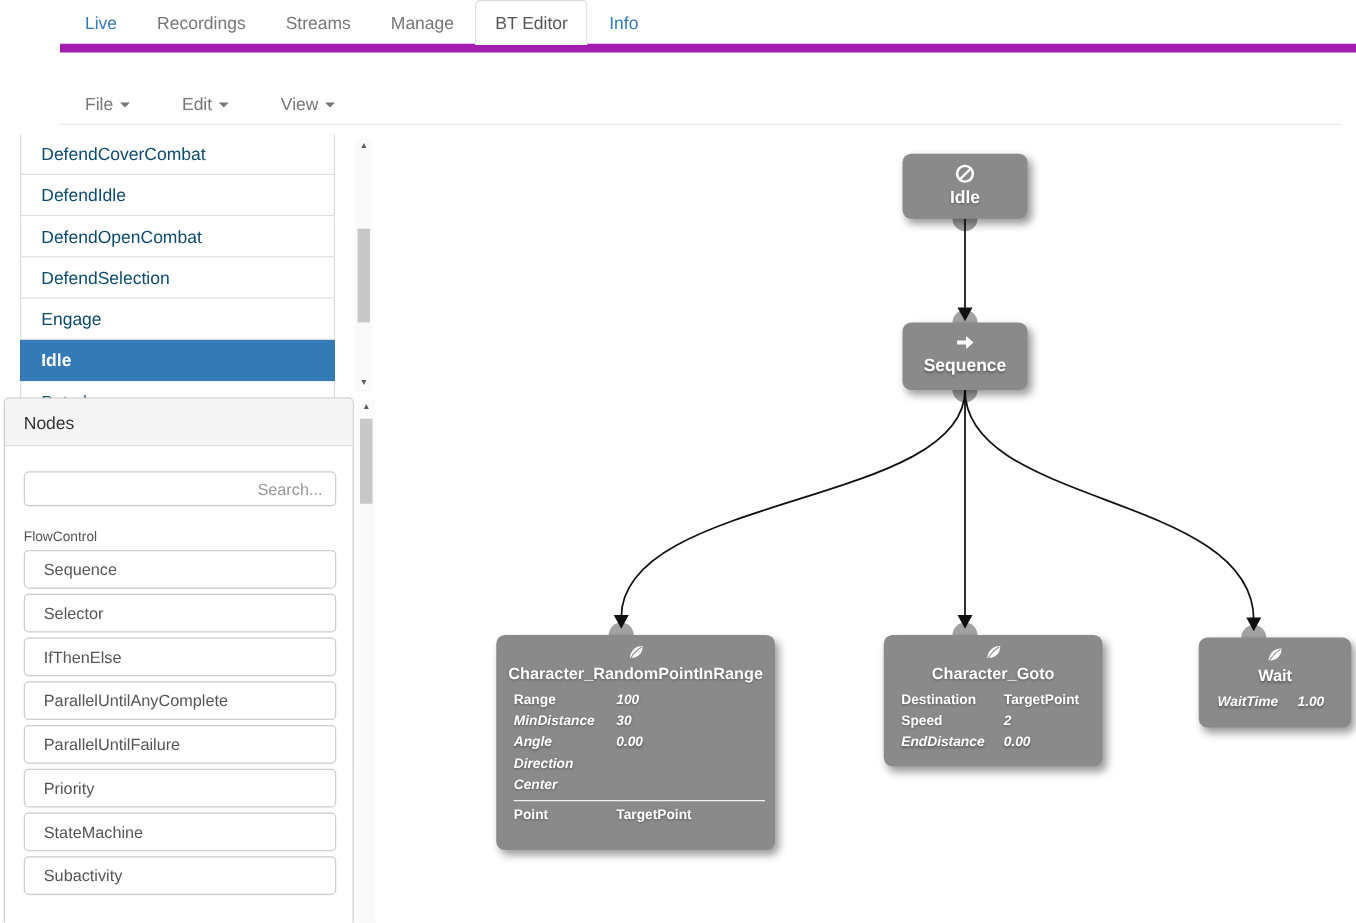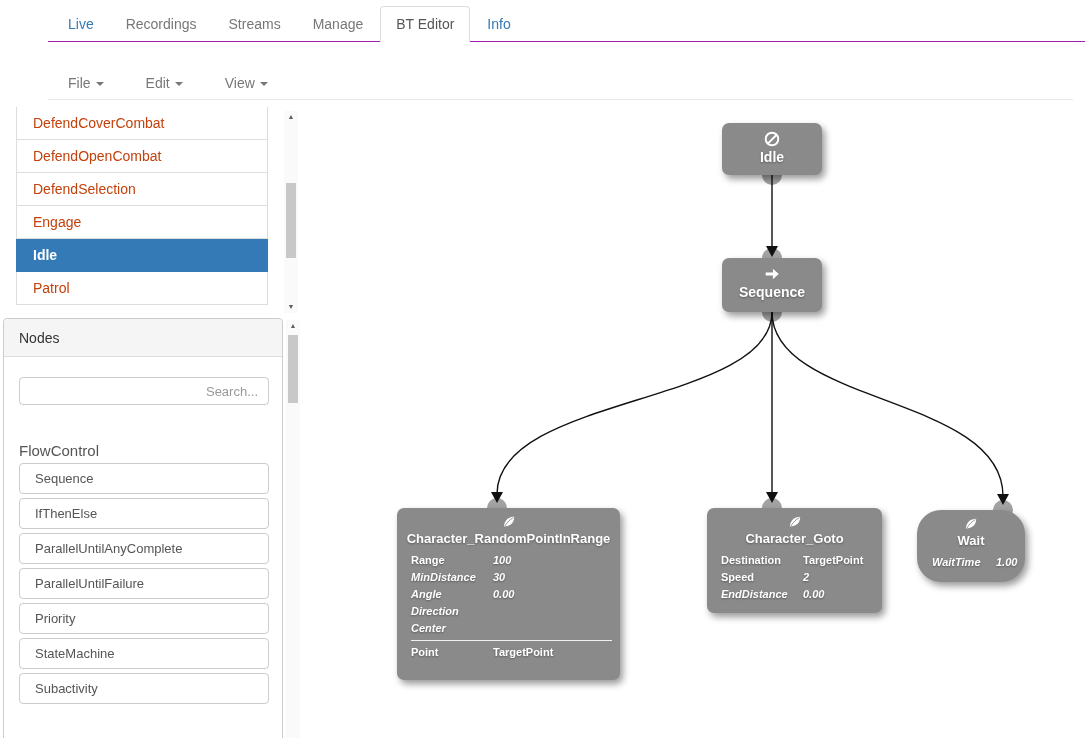--- a/index.html
+++ b/index.html
@@ -2,57 +2,57 @@
 <html><head>
 <meta charset="utf-8">
 <style>
   * { margin:0; padding:0; box-sizing:border-box; }
   html,body { width:1085px; height:738px; background:#fff; overflow:hidden;
               font-family:"Liberation Sans", sans-serif; }
   body { position:relative; }
 
   
   .tabbar { position:absolute; left:48px; top:8px; right:0; height:34px;
-            display:flex; align-items:flex-end; border-bottom:1px solid #a21caf; padding-left:5px;text-align:right; }
+            display:flex; align-items:flex-end; border-bottom:7px solid #a21caf; padding-left:5px;text-align:right; }
   .tab { font-size:14px; padding:9px 15px; margin-right:2px; cursor:pointer; white-space:nowrap; }
   .tab.link   { color:#337ab7; }
   .tab.muted  { color:#777; }
   .tab.active { color:#555; background:#fff; border:1px solid #ddd; border-bottom-color:#fff;
                 border-radius:4px 4px 0 0; margin-bottom:-1px; }
 
   
   .menubar { position:absolute; left:48px; top:66px; right:12px; height:34px;
              display:flex; align-items:center; border-bottom:1px solid #e7e7e7; padding-left:5px; }
   .menu-item { color:#777; font-size:14px; padding:8px 15px; margin-right:12px; cursor:pointer; }
   .caret { display:inline-block; margin-left:5px; vertical-align:middle;
            border-top:4px solid #777; border-left:4px solid transparent; border-right:4px solid transparent; }
 
   
   .blist { position:absolute; left:16px; top:107px; width:252px; }
   .brow { height:33px; line-height:32px; border:1px solid #ddd; border-top:none;
-          padding-left:16px; font-size:14px; color:#c2410c; background:#fff; cursor:pointer;
+          padding-left:16px; font-size:14px; color:#0c4a6e; background:#fff; cursor:pointer;
           overflow:hidden; white-space:nowrap; }
   .brow.selected { background:#337ab7; border-color:#337ab7; color:#fff; font-weight:bold; }
 
   .vscroll { position:absolute; background:#fafafa; width:14px; }
   .vscroll .arr { position:absolute; left:0; width:100%; height:12px; text-align:center;
                   font-size:7px; color:#606060; line-height:12px; cursor:pointer; }
   .vscroll .arr.down { bottom:0; }
   .vscroll .thumb { position:absolute; left:2px; width:10px; background:#c8c8c8; cursor:grab; }
 
   
   .npanel { position:absolute; left:3px; top:318px; width:280px; height:427px;
             background:#fff; border:1px solid #ccc; border-radius:4px; z-index:5; }
   .npanel-header { height:38px; line-height:38px; background:#f5f5f5; border-bottom:1px solid #ddd;
                    border-radius:4px 4px 0 0; padding-left:15px; font-size:14px; color:#333; }
   .npanel-body { padding:20px 13px 0 15px; }
   .nsearch { width:100%; height:28px; border:1px solid #ccc; border-radius:4px;
              padding:0 10px; font-size:13px; color:#555; font-family:"Liberation Sans", sans-serif; outline:none;text-align:right; }
   .nsearch::placeholder { color:#999; }
-  .flow-heading { margin-top:37px; font-size:15px; color:#555; }
+  .flow-heading { margin-top:19px; font-size:11px; color:#555; }
   .flow-item { margin-top:4px; height:31px; line-height:29px; border:1px solid #ccc; border-radius:4px;
                padding-left:15px; font-size:13px; color:#555; background:#fff; cursor:grab;
                overflow:hidden; white-space:nowrap; }
   .flow-item:first-of-type { margin-top:10px; }
 
   
   .graph { position:absolute; left:300px; top:107px; width:785px; height:631px; }
   .edges { position:absolute; left:0; top:0; }
   .bt-node { position:absolute; background:#8a8a8a; border-radius:7px;
              box-shadow:3px 4px 7px rgba(0,0,0,.4); color:#fff;
@@ -79,39 +79,41 @@
 </div>
 
 <div class="menubar">
   <div class="menu-item"><span>File</span><span class="caret"></span></div>
   <div class="menu-item"><span>Edit</span><span class="caret"></span></div>
   <div class="menu-item"><span>View</span><span class="caret"></span></div>
 </div>
 
 <div class="blist">
   <div class="brow">DefendCoverCombat</div>
+  <div class="brow">DefendIdle</div>
   <div class="brow">DefendOpenCombat</div>
   <div class="brow">DefendSelection</div>
   <div class="brow">Engage</div>
   <div class="brow selected">Idle</div>
   <div class="brow">Patrol</div>
 </div>
 
 <div class="vscroll" style="left:284px; top:111px; height:202px;">
   <div class="arr up">▲</div>
   <div class="thumb" style="top:72px; height:75px;"></div>
   <div class="arr down">▼</div>
 </div>
 
 <div class="npanel">
   <div class="npanel-header">Nodes</div>
   <div class="npanel-body">
     <input class="nsearch" type="text" placeholder="Search..." style="">
     <div class="flow-heading">FlowControl</div>
     <div class="flow-item">Sequence</div>
+    <div class="flow-item">Selector</div>
     <div class="flow-item">IfThenElse</div>
     <div class="flow-item">ParallelUntilAnyComplete</div>
     <div class="flow-item">ParallelUntilFailure</div>
     <div class="flow-item">Priority</div>
     <div class="flow-item">StateMachine</div>
     <div class="flow-item">Subactivity</div>
   </div>
 </div>
 
 <div class="vscroll" style="left:286px; top:320px; height:418px; z-index:6;">
@@ -205,21 +207,21 @@
           <span class="pname">Speed</span>
           <span class="pval it">2</span>
         </div>
       <div class="prow">
           <span class="pname it">EndDistance</span>
           <span class="pval it">0.00</span>
         </div>
     </div>
   </div>
 
-  <div class="bt-node" style="left:617px; top:403px; width:108px; height:72px;border-radius:24px;">
+  <div class="bt-node" style="left:659px; top:403px; width:122px; height:72px;">
     <svg class="node-icon" style="margin-top:6px; width:16px; height:16px;" viewBox="0 0 20 20">
       <path d="M16.5 3.5 C9 3.5 4.5 8 3.5 15.5 C10.5 15.8 16.5 12 16.5 3.5 Z" fill="#fff"></path>
       <path d="M4.5 15.5 C8 9.5 12 6.5 15.5 4.5" stroke="#8a8a8a" stroke-width="1.1" fill="none"></path>
     </svg>
     <div class="node-title">Wait</div>
     <div class="props wait-props" style="padding-left:15px;">
       <div class="prow">
           <span class="pname it">WaitTime</span>
           <span class="pval it">1.00</span>
         </div>

